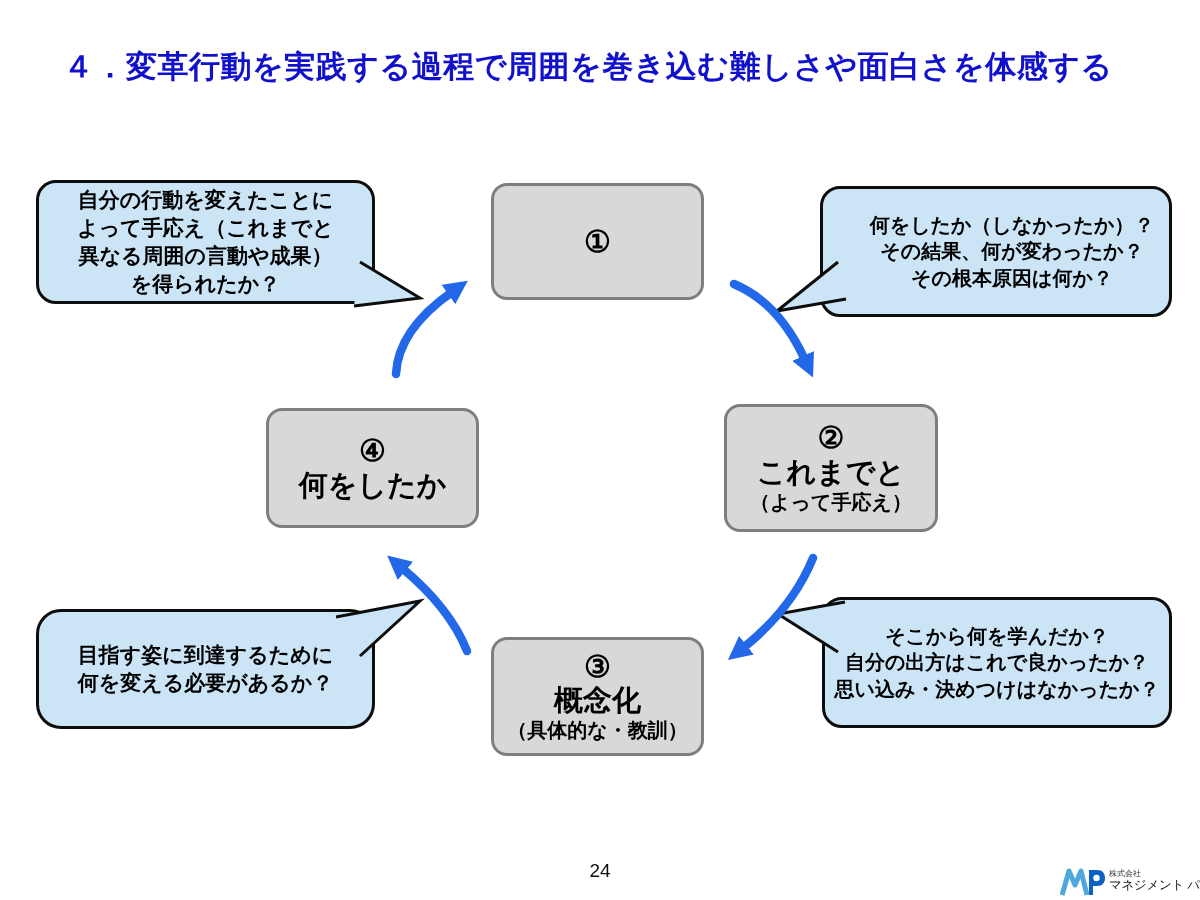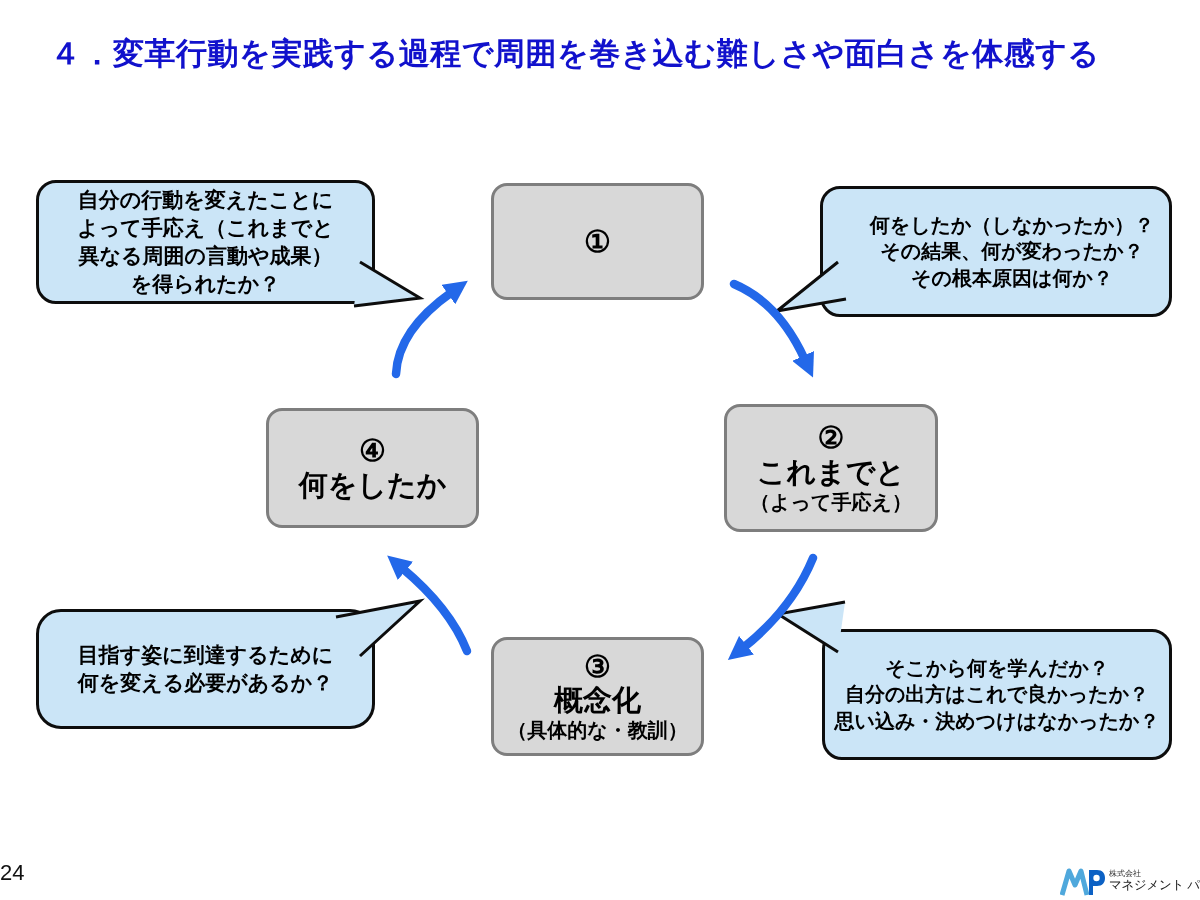--- a/index.html
+++ b/index.html
@@ -1,21 +1,21 @@
 <!DOCTYPE html>
 <html><head>
 <meta charset="utf-8">
 <style>
   html,body{margin:0;padding:0;}
   .canvas{
     position:relative;width:1200px;height:900px;background:#ffffff;
     font-family:"Liberation Sans",sans-serif;overflow:hidden;color:#000;
   }
   .title{
-    position:absolute;left:47px;top:30px;margin:3px;
+    position:absolute;left:47px;top:30px;margin:16px;
     font-size:31px;font-weight:bold;color:#1111CC;
     letter-spacing:0.5px;white-space:nowrap;
   }
   
   .box{
     position:absolute;box-sizing:border-box;
     background:#D8D8D8;border:3.5px solid #7E7E7E;border-radius:16px;
     display:flex;flex-direction:column;align-items:center;justify-content:center;
     z-index:3;text-align:center;
   }
@@ -29,25 +29,25 @@
   
   .bubble{
     position:absolute;box-sizing:border-box;
     background:#CBE5F7;border:3px solid #0D0D0D;border-radius:20px;
     display:flex;align-items:center;justify-content:center;z-index:1;
   }
   .bubble-text{white-space:pre-line;text-align:center;font-weight:bold;line-height:1.33;}
   .lt{left:36px;top:180px;width:339px;height:124px;font-size:21px;}
   .rt{left:820px;top:186px;width:352px;height:131px;font-size:20px;padding-left:32px;}
   .bl{left:36px;top:609px;width:339px;height:120px;font-size:21px;border-radius:25px;}
-  .br{left:822px;top:629px;width:350px;height:131px;font-size:20px;}
+  .br{left:822px;top:597px;width:350px;height:131px;font-size:20px;}
   
   .overlay{position:absolute;left:0;top:0;z-index:2;pointer-events:none;}
   
-  .page-number{position:absolute;left:0;right:0;top:860px;font-size:22px;color:#111;}
+  .page-number{position:absolute;left:0;right:0;top:860px;text-align:center;font-size:19px;color:#111;}
   .logo{position:absolute;left:1060px;top:868px;display:flex;align-items:flex-start;gap:3px;z-index:3;}
   .logo-text{display:flex;flex-direction:column;line-height:1.15;padding-top:1px;}
   .logo-prefix{font-size:8px;color:#333;}
   .logo-name{font-size:12.5px;color:#222;letter-spacing:-0.3px;white-space:nowrap;}
 </style>
 </head>
 <body>
 
 <div class="canvas">
 

